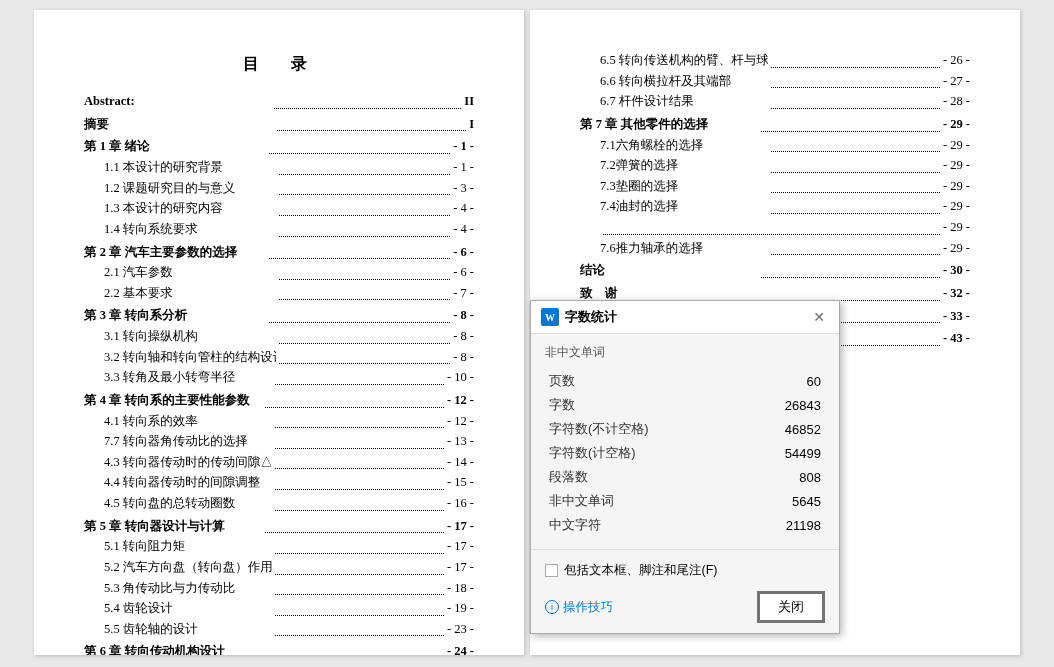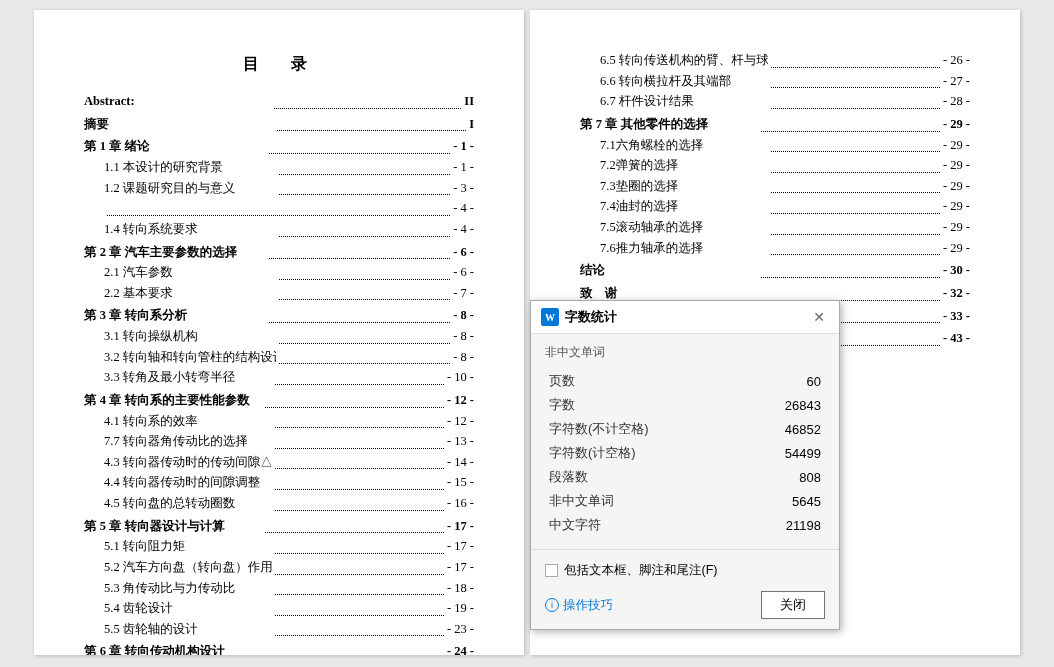--- a/index.html
+++ b/index.html
@@ -226,21 +226,21 @@
       border-radius: 50%;
       display: flex;
       align-items: center;
       justify-content: center;
       font-size: 9px;
       color: #0078d7;
     }
 
     .close-btn {
       background: #fff;
-      border: 1px solid #737373;
+      border: 3px solid #737373;
       padding: 4px 18px;
       font-size: 13px;
       cursor: pointer;
       font-family: 'Microsoft YaHei', sans-serif;
     }
   </style>
 </head>
 <body>
 
 <div class="doc-area">
@@ -267,20 +267,21 @@
           <span class="toc-text">1.1 本设计的研究背景</span>
           <span class="toc-dots"></span>
           <span class="toc-page">- 1 -</span>
         </div>
         <div class="toc-line toc-indent1">
           <span class="toc-text">1.2 课题研究目的与意义</span>
           <span class="toc-dots"></span>
           <span class="toc-page">- 3 -</span>
         </div>
         <div class="toc-line toc-indent1">
+          <span class="toc-text">1.3 本设计的研究内容</span>
           <span class="toc-dots"></span>
           <span class="toc-page">- 4 -</span>
         </div>
         <div class="toc-line toc-indent1">
           <span class="toc-text">1.4 转向系统要求</span>
           <span class="toc-dots"></span>
           <span class="toc-page">- 4 -</span>
         </div>
         <div class="toc-line toc-chapter">
           <span class="toc-text">第 2 章  汽车主要参数的选择</span>
@@ -421,21 +422,20 @@
           <span class="toc-text">7.3垫圈的选择</span>
           <span class="toc-dots"></span>
           <span class="toc-page">- 29 -</span>
         </div>
         <div class="toc-line toc-indent1">
           <span class="toc-text">7.4油封的选择</span>
           <span class="toc-dots"></span>
           <span class="toc-page">- 29 -</span>
         </div>
         <div class="toc-line toc-indent1">
-          <span class="toc-text">7.5滚动轴承的选择</span>
           <span class="toc-dots"></span>
           <span class="toc-page">- 29 -</span>
         </div>
         <div class="toc-line toc-indent1">
           <span class="toc-text">7.6推力轴承的选择</span>
           <span class="toc-dots"></span>
           <span class="toc-page">- 29 -</span>
         </div>
         <div class="toc-line toc-chapter">
           <span class="toc-text">结论</span>

